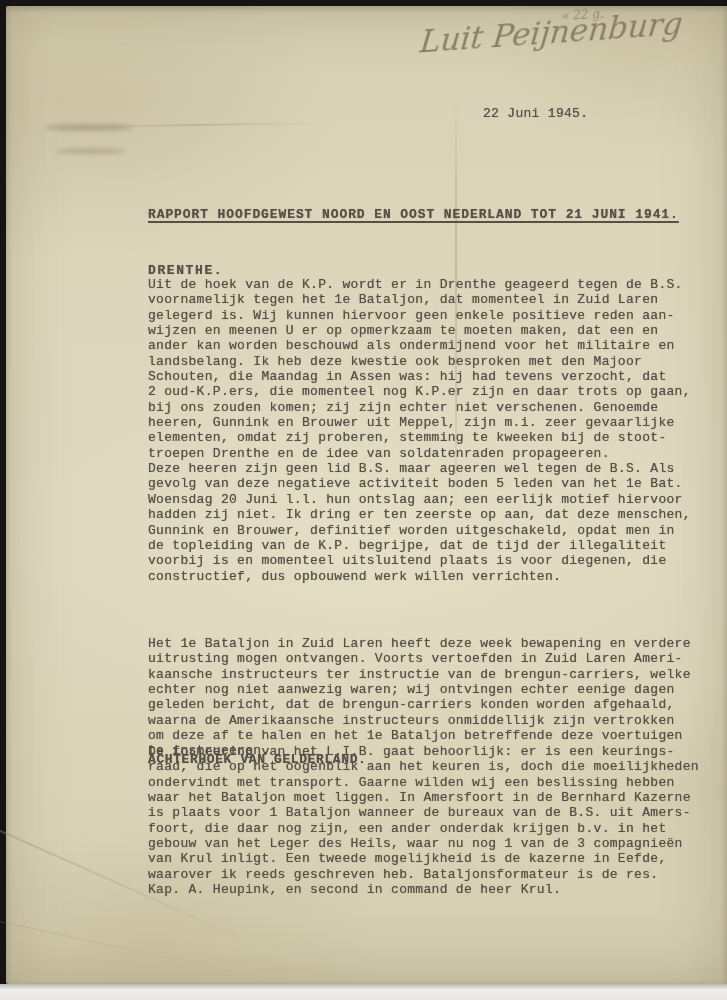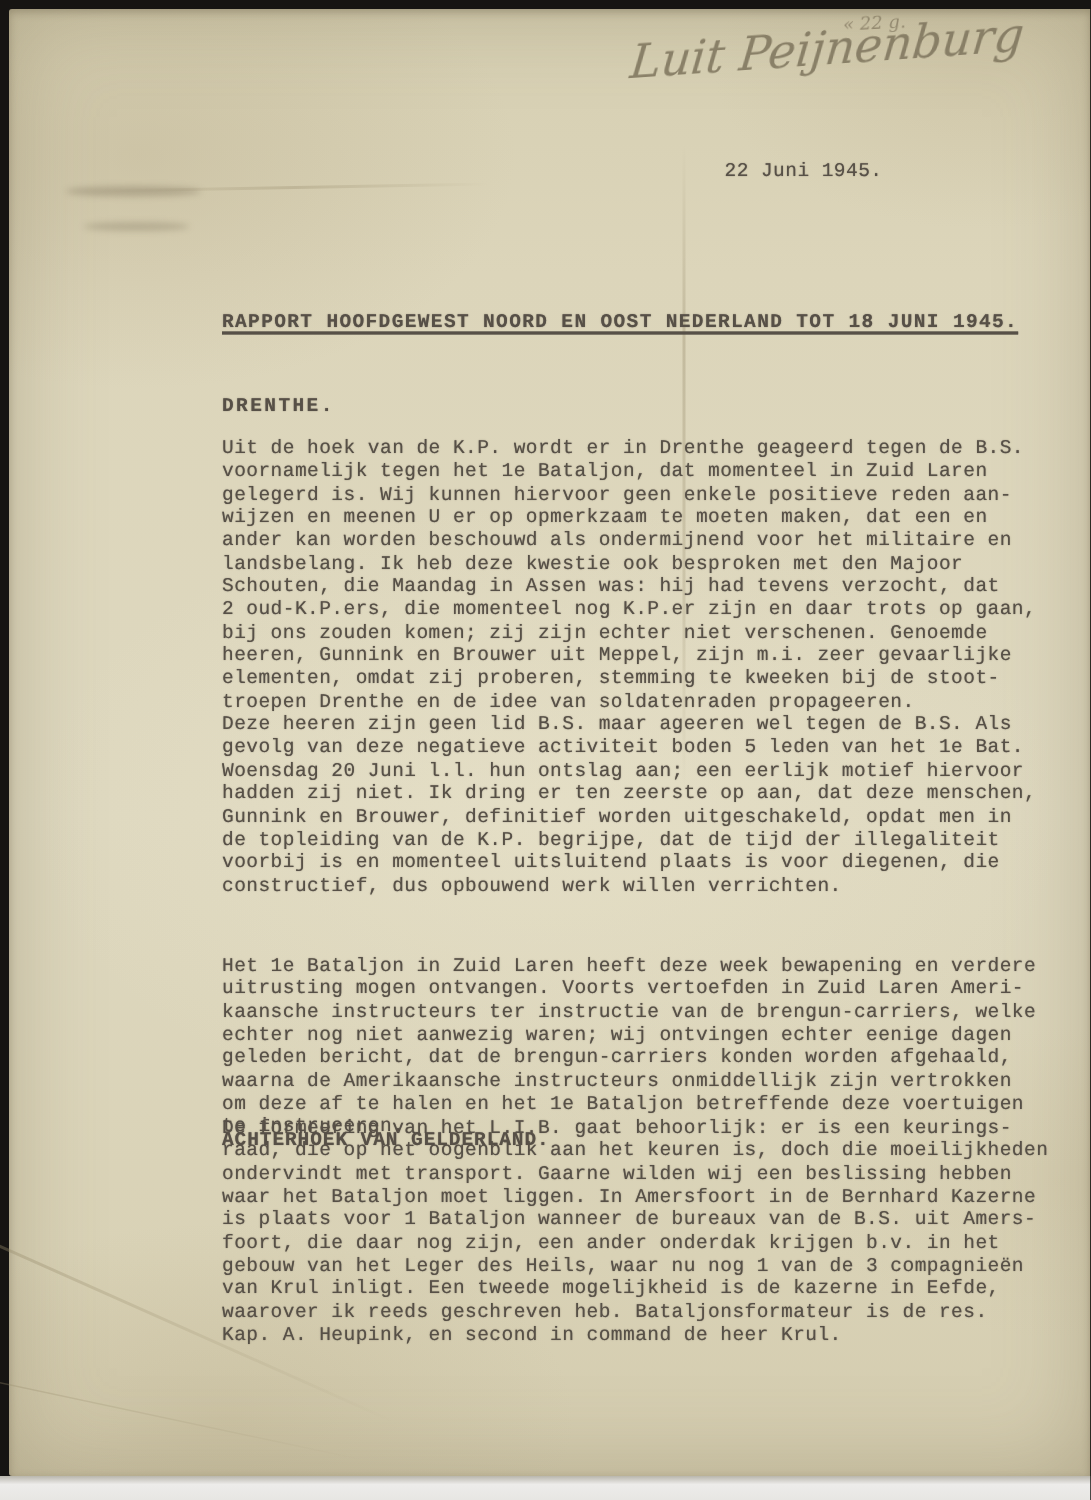--- a/index.html
+++ b/index.html
@@ -47,21 +47,21 @@
   }
   .date-line{left:449px;top:100px;margin-left:28px;}
   .doc-title{
     left:142px;top:201px;font-weight:bold;letter-spacing:0.9px;
     text-decoration:underline;text-underline-offset:3px;
     text-decoration-thickness:1.5px;
   }
   .sec-head{font-weight:bold;letter-spacing:1.6px;}
   .sec-head.drenthe{left:142px;top:257px;}
   .sec-head.achterhoek{left:142px;top:746px;letter-spacing:0.6px;}
-  .para.p1{left:142px;top:285px;}
+  .para.p1{left:142px;top:271px;}
   .para.p2{left:142px;top:630px;}
   .para.p3{left:142px;top:738px;}
   .handwriting{
     position:absolute;left:414px;top:8px;width:280px;
     font-family:"DejaVu Serif","Liberation Serif",serif;
     font-style:italic;font-size:31px;
     color:rgba(124,115,92,0.85);
     transform:rotate(-4deg) skewX(-10deg);
     white-space:nowrap;filter:blur(0.4px);
   }
@@ -84,21 +84,21 @@
   <div class="crease h1"></div>
   <div class="smudge s1"></div>
   <div class="smudge s2"></div>
 
   <div class="pencil-note">« 22 g.</div>
 
   <div class="handwriting">Luit Peijnenburg</div>
 
   <div class="typed date-line">22 Juni 1945.</div>
 
-  <div class="typed doc-title">RAPPORT HOOFDGEWEST NOORD EN OOST NEDERLAND TOT 18 JUNI 1945.</div>
+  <div class="typed doc-title">RAPPORT HOOFDGEWEST NOORD EN OOST NEDERLAND TOT 21 JUNI 1941.</div>
 
   <div class="typed sec-head drenthe">DRENTHE.</div>
 
   <div class="typed para p1">Uit de hoek van de K.P. wordt er in Drenthe geageerd tegen de B.S.
 voornamelijk tegen het 1e Bataljon, dat momenteel in Zuid Laren
 gelegerd is. Wij kunnen hiervoor geen enkele positieve reden aan-
 wijzen en meenen U er op opmerkzaam te moeten maken, dat een en
 ander kan worden beschouwd als ondermijnend voor het militaire en
 landsbelang. Ik heb deze kwestie ook besproken met den Majoor
 Schouten, die Maandag in Assen was: hij had tevens verzocht, dat

